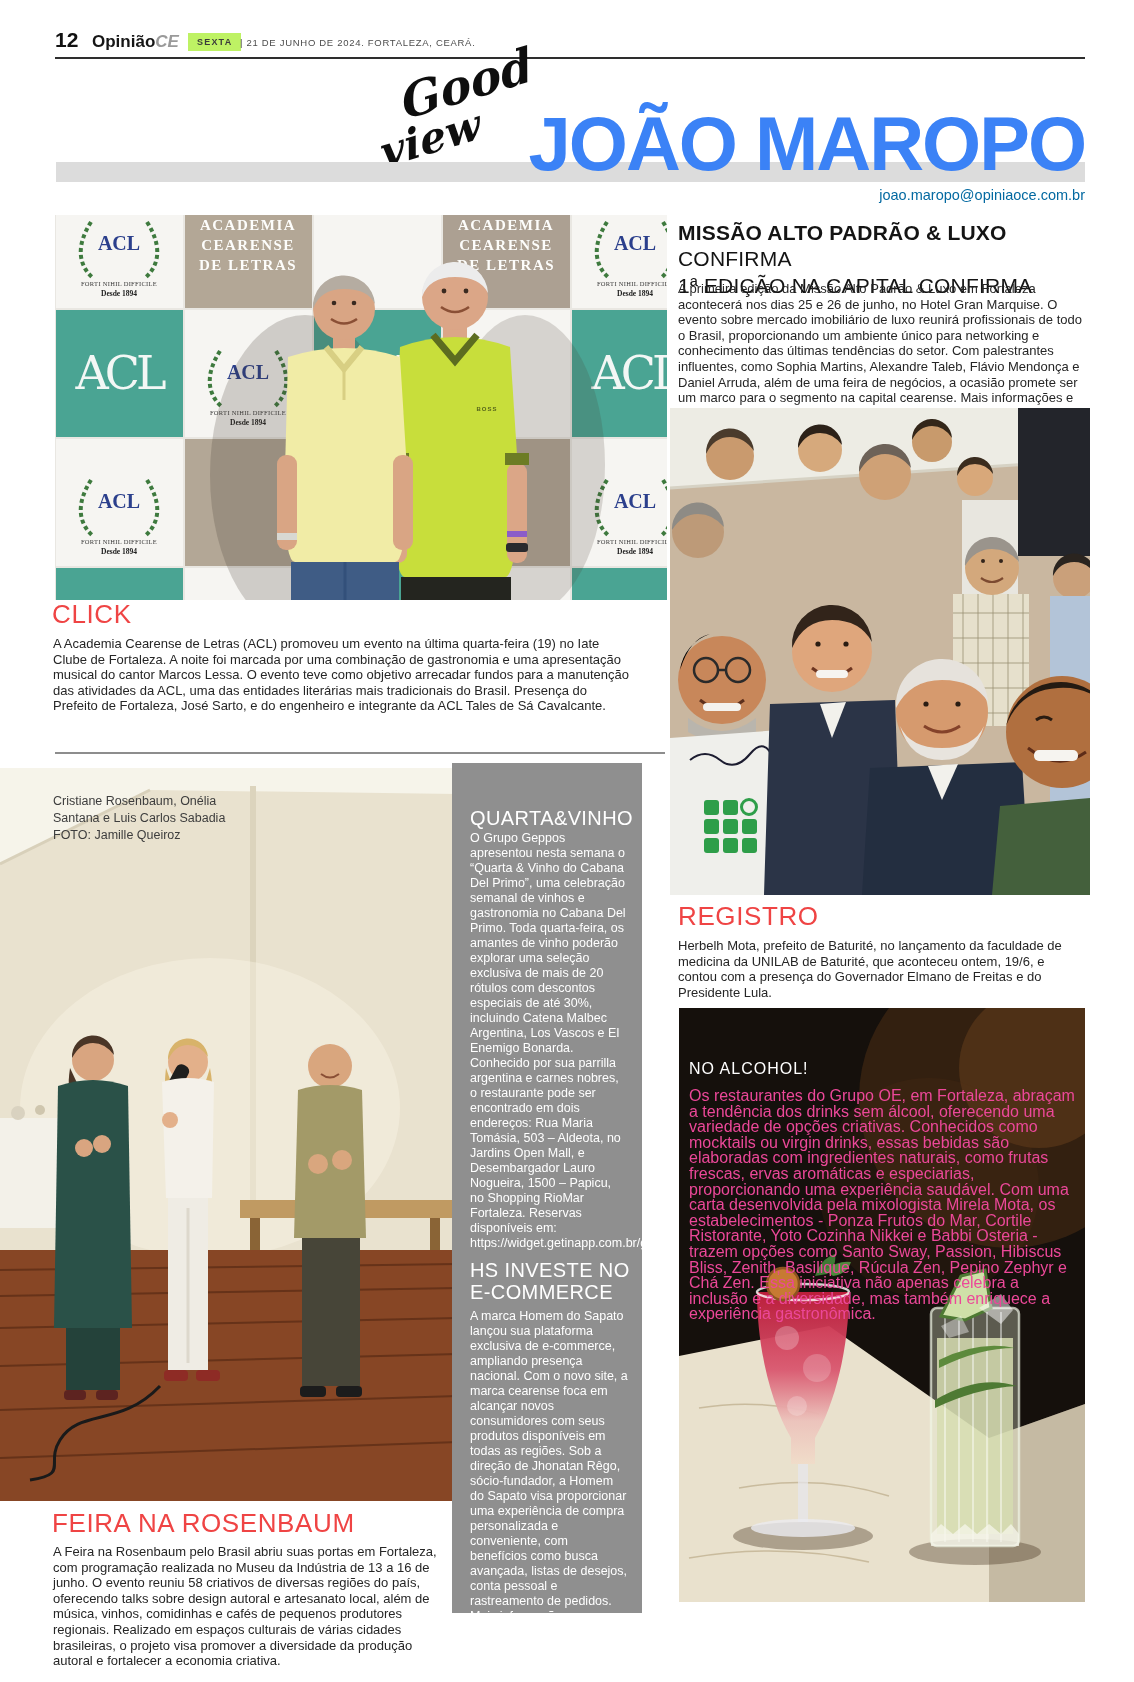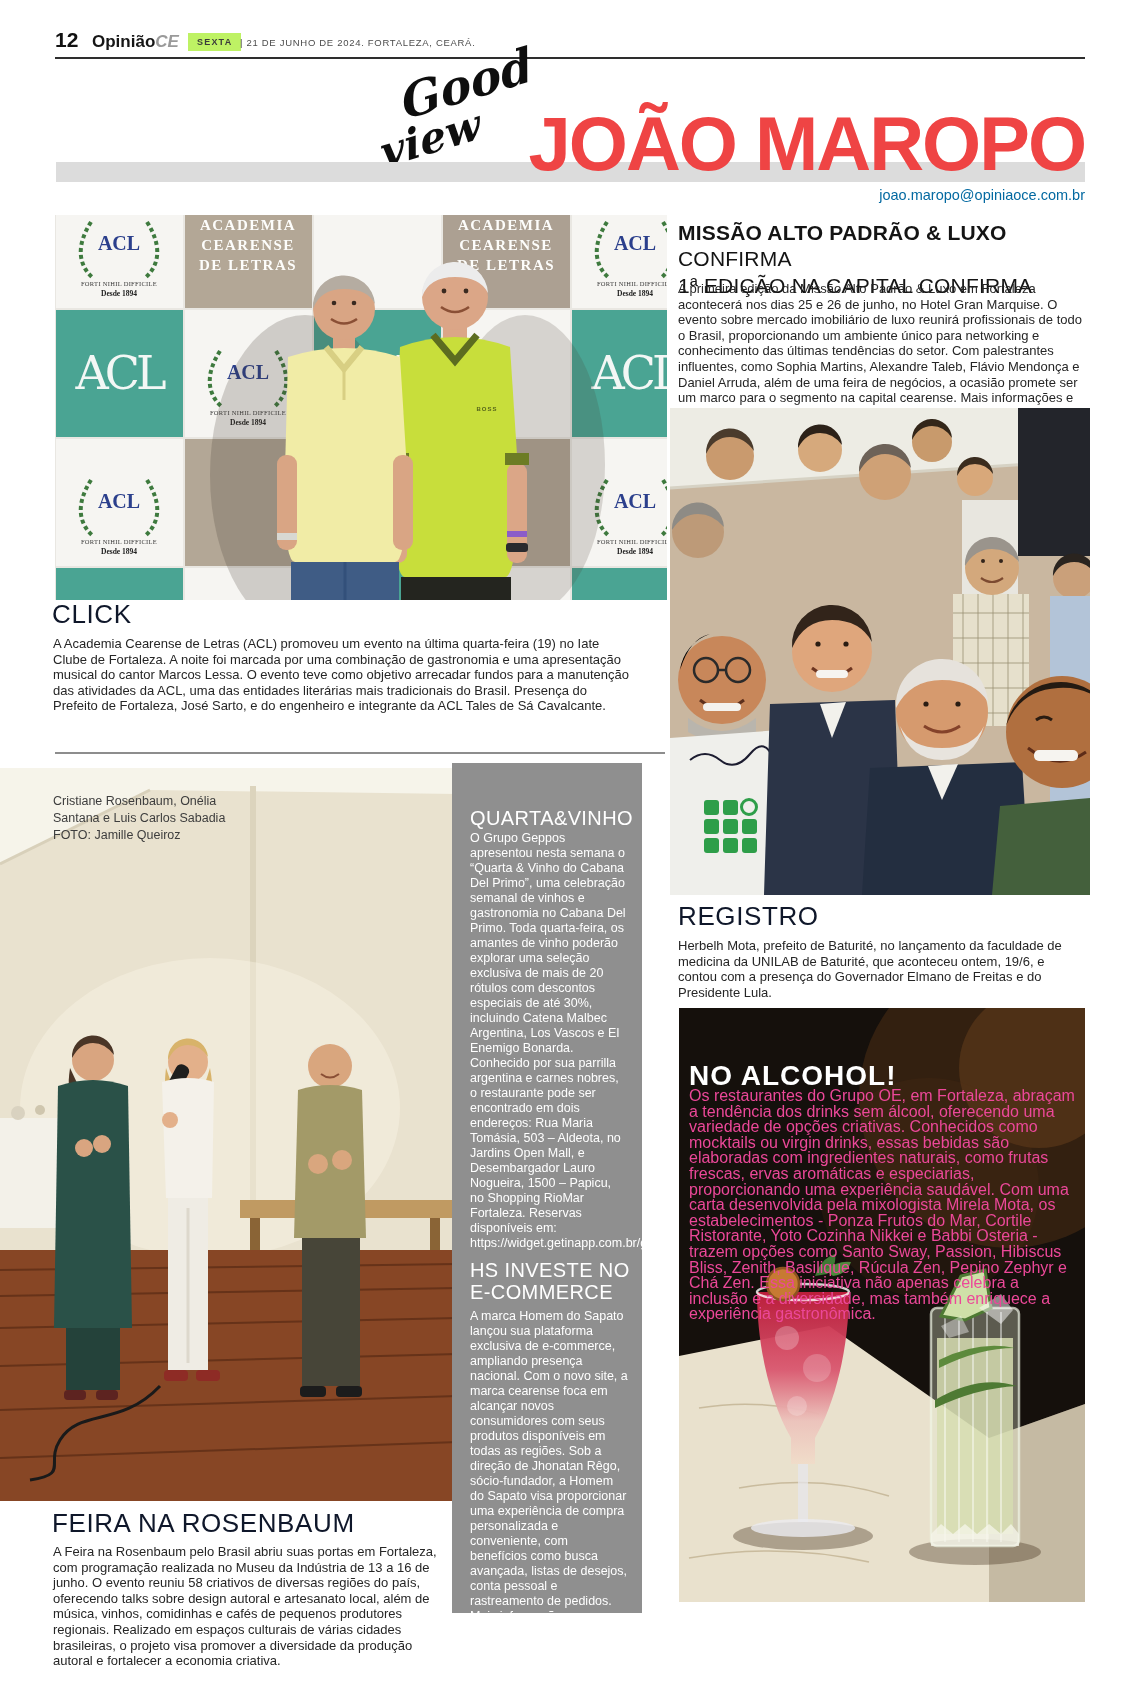--- a/index.html
+++ b/index.html
@@ -15,35 +15,35 @@
             letter-spacing:1.2px;padding:4px 9px;}
   .dateline{left:240px;top:37px;font-size:9.5px;color:#4c4c4c;letter-spacing:.7px;}
   .header-rule{left:55px;top:57px;width:1030px;height:2px;background:#2e2e2e;}
 
   
   .script{left:383px;top:54px;width:170px;height:130px;font-family:"DejaVu Serif",serif;
           font-style:italic;font-weight:700;color:#0e0e0e;}
   .script .w1{position:absolute;left:16px;top:2px;font-size:47px;transform:rotate(-17deg) skewX(-6deg);}
   .script .w2{position:absolute;left:-4px;top:60px;font-size:42px;transform:rotate(-17deg) skewX(-6deg);}
   .band{left:56px;top:162px;width:1029px;height:20px;background:#dcdcdc;}
-  .columnist{right:49px;top:106px;font-size:76px;font-weight:700;color:#ef4444;letter-spacing:-2px;line-height:1;}
+  .columnist{right:49px;top:106px;font-size:76px;font-weight:700;color:#3b82f6;letter-spacing:-2px;line-height:1;}
   .email{right:49px;top:187px;font-size:14.5px;color:#0369a1;}
 
   
-  .sec-title{font-weight:400;font-size:26px;letter-spacing:.6px;color:#0f172a;line-height:1.05;}
+  .sec-title{font-weight:400;font-size:26px;letter-spacing:.6px;color:#ef4444;line-height:1.05;}
   .body-txt{font-size:13px;line-height:15.6px;color:#262626;}
   .panel{background:#8f8f8f;}
   .panel-title{color:#fff;font-size:20px;letter-spacing:.4px;font-weight:400;line-height:1.1;}
   .panel-txt{color:#fff;font-size:12.5px;line-height:15px;}
   .mast-title{font-size:21px;line-height:1.25;color:#141414;letter-spacing:.2px;}
   .mast-title .b{font-weight:700;margin-top:8px;}
   .caption{font-size:12.5px;line-height:17px;color:#3d3d3d;}
   .divider{background:#8d8d8d;height:2px;}
 
-  .na-title{color:#fff;font-size:28px;letter-spacing:1px;font-weight:700;text-align:center;}
+  .na-title{color:#fff;font-size:16px;letter-spacing:1px;font-weight:400;text-align:center;}
   .na-body{color:#ec4899;font-size:16px;line-height:15.6px;}
 
   
   .bk-acad{font-family:"Liberation Serif",serif;font-weight:600;font-size:15px;fill:#fdfdfb;
            letter-spacing:1.5px;text-anchor:middle;}
   .bk-mono{font-family:"DejaVu Serif",serif;font-size:46px;fill:#f3f7f5;text-anchor:middle;letter-spacing:-4px;}
   .bk-acl-blue{font-family:"Liberation Serif",serif;font-weight:700;font-size:20px;fill:#2b3f8c;text-anchor:middle;}
   .bk-motto{font-family:"Liberation Serif",serif;font-size:6.5px;fill:#3a3a3a;text-anchor:middle;letter-spacing:.3px;}
   .bk-since{font-family:"Liberation Serif",serif;font-weight:700;font-size:7.5px;fill:#202020;text-anchor:middle;}
   .boss{font-family:"Liberation Sans",sans-serif;font-weight:600;font-size:6px;fill:#55641b;

